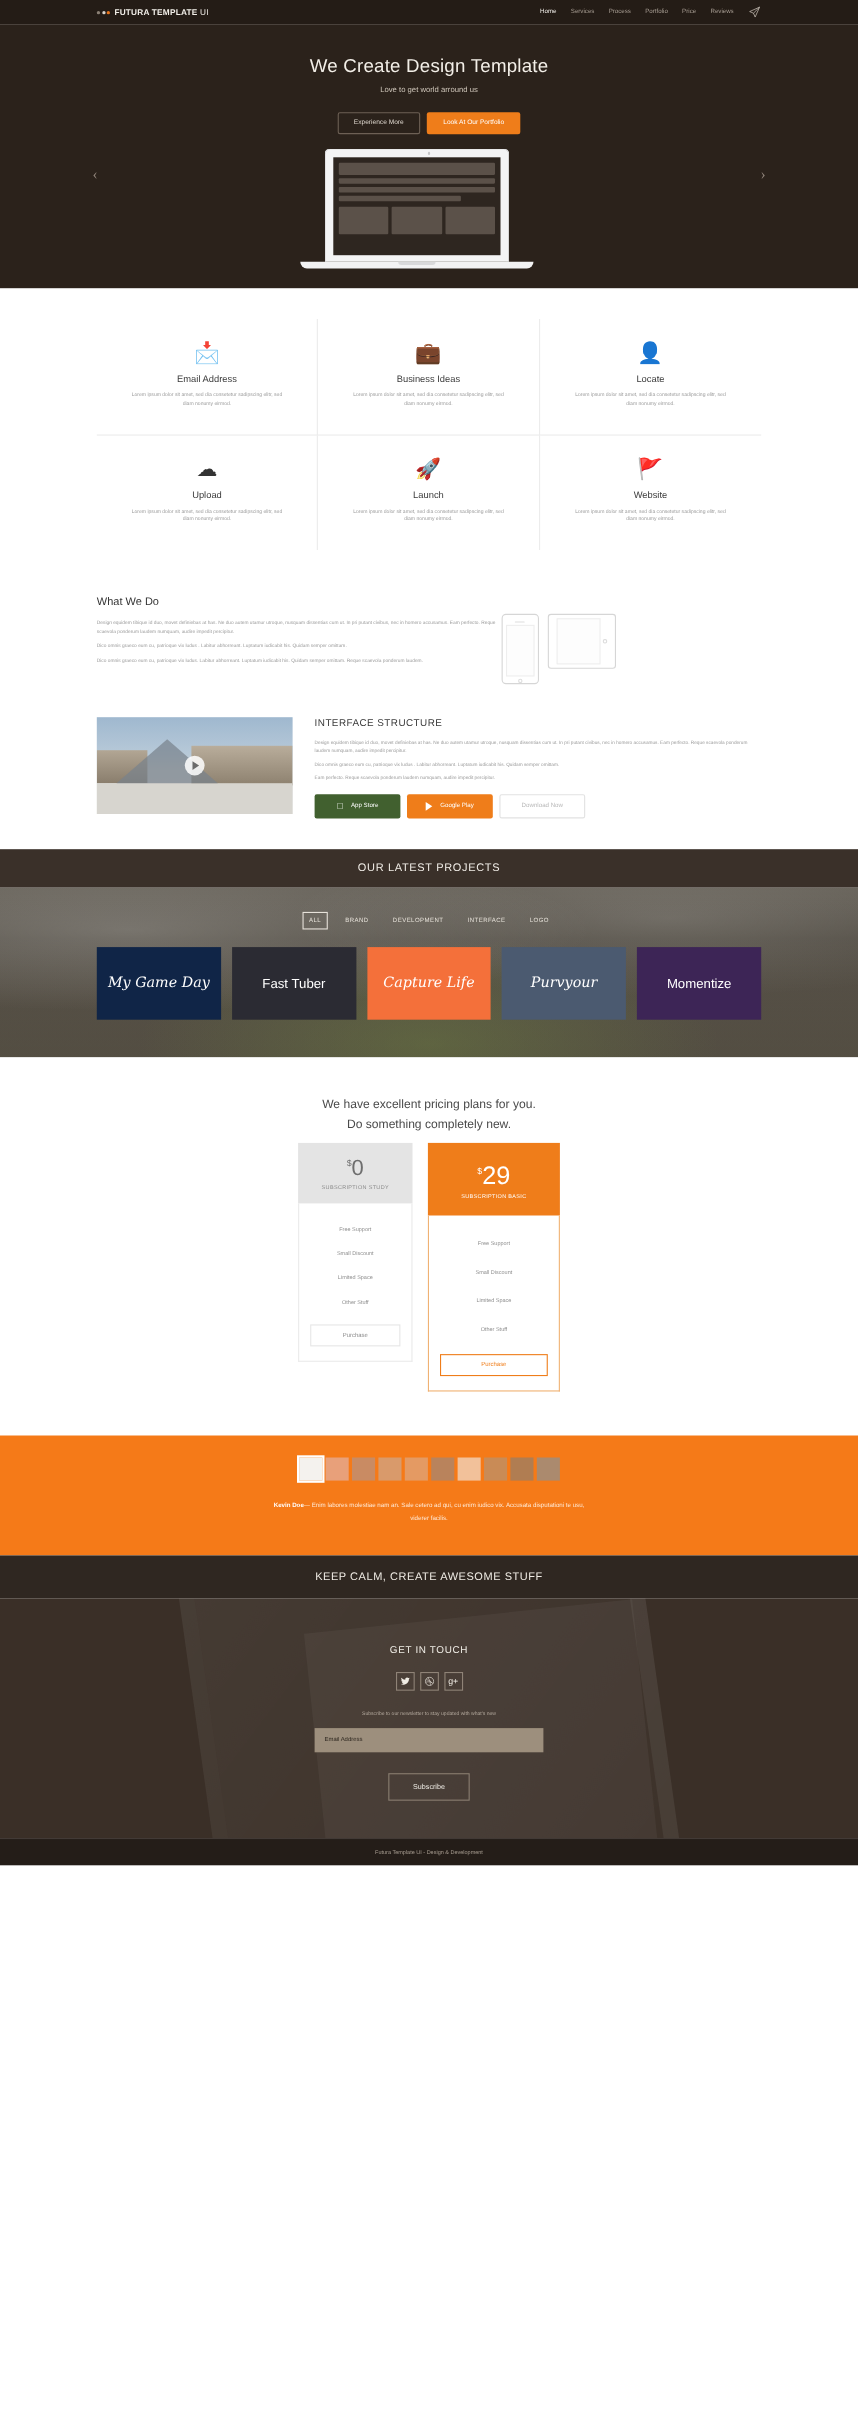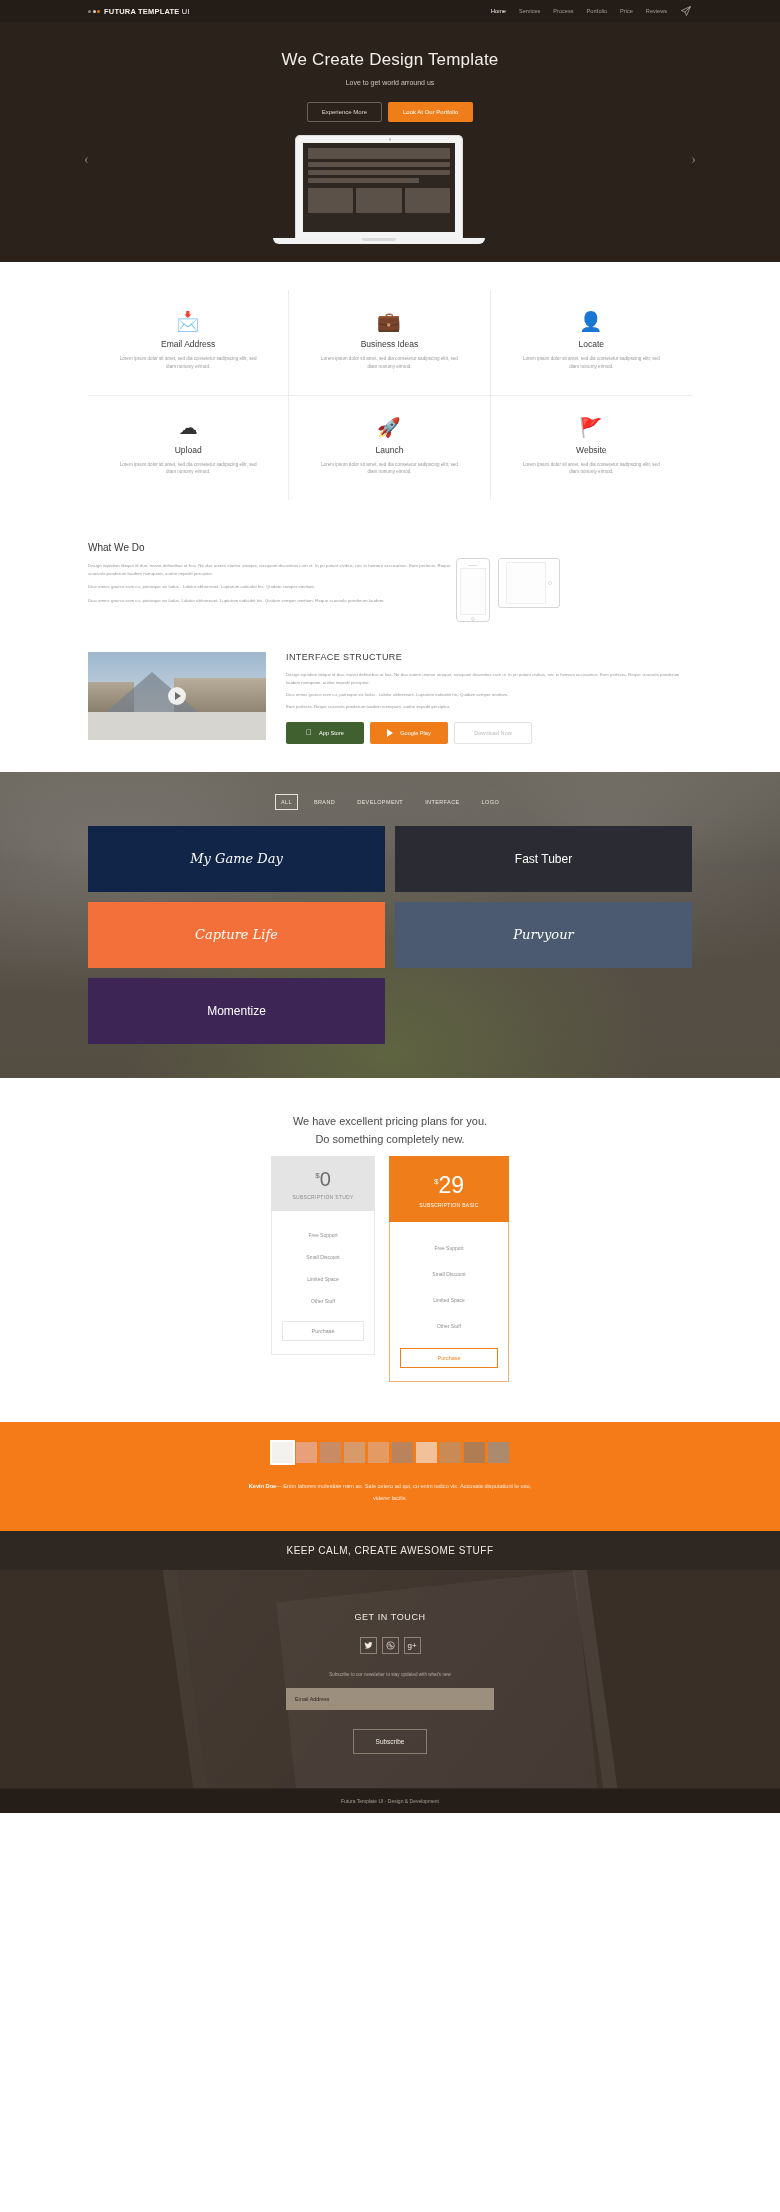--- a/index.html
+++ b/index.html
@@ -185,21 +185,21 @@
       radial-gradient(ellipse at 78% 18%, rgba(255,255,255,.16), transparent 40%),
       radial-gradient(ellipse at 50% 92%, rgba(120,150,60,.30), transparent 48%),
       linear-gradient(180deg, rgba(35,30,25,.18), rgba(35,30,25,.42));
   }
   .filters { position: relative; display: flex; justify-content: center; gap: 10px; margin-bottom: 16px; }
   .filter {
     color: #e7e2da; font-size: 5.5px; letter-spacing: .4px; padding: 4px 5px; cursor: pointer;
     background: transparent; border: 1px solid transparent; font-family: inherit;
   }
   .filter.active { border-color: #e7e2da; }
-  .proj-grid { position: relative; display: grid; grid-template-columns: repeat(2, 1fr); gap: 10px; }
+  .proj-grid { position: relative; display: grid; grid-template-columns: repeat(5, 1fr); gap: 10px; }
   .proj {
     height: 66px; display: flex; align-items: center; justify-content: center;
     color: #fff; cursor: pointer; position: relative;
   }
   .proj-label { font-size: 12px; }
   .proj.script .proj-label { font-family: "DejaVu Serif", serif; font-style: italic; font-size: 13px; }
   .proj.hovered {
     border: 1px solid #d9d4cc;
     background:
       linear-gradient(180deg, rgba(60,55,48,.45), rgba(60,55,48,.45)),
@@ -418,20 +418,21 @@
         </button>
         <button class="store-btn gplay">
           <span class="glyph-play"></span>
           <span>Google Play</span>
         </button>
         <button class="store-btn dl">Download Now</button>
       </div>
     </div>
   </div>
 
+  <div class="projects-head">OUR LATEST PROJECTS</div>
   <div class="projects">
     <div class="filters">
       <button class="filter active">ALL</button>
       <button class="filter">BRAND</button>
       <button class="filter">DEVELOPMENT</button>
       <button class="filter">INTERFACE</button>
       <button class="filter">LOGO</button>
     </div>
     <div class="proj-grid">
       <div class="proj script" style="background:#102547">

